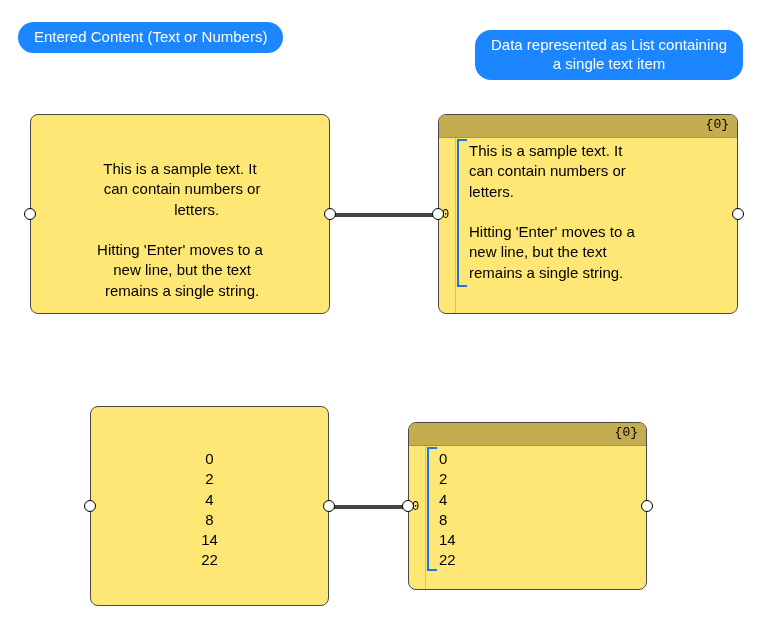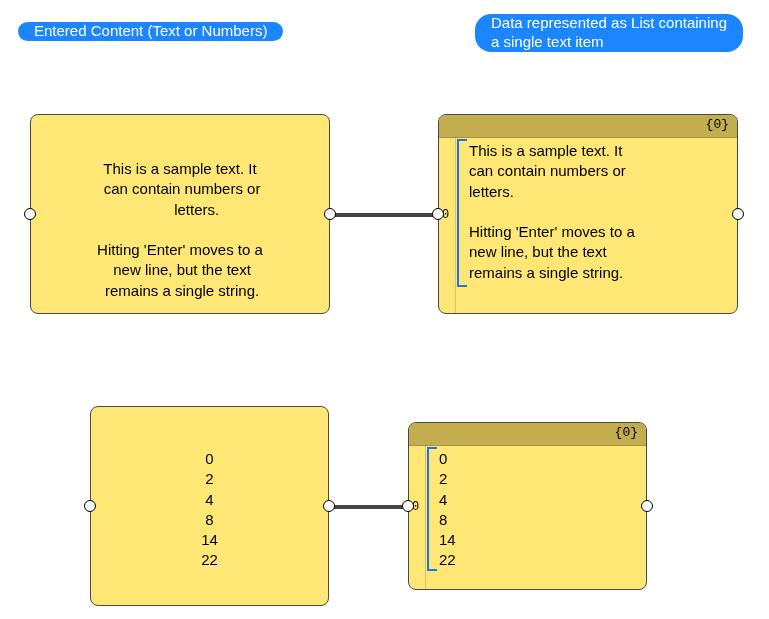--- a/index.html
+++ b/index.html
@@ -12,21 +12,22 @@
     position: relative;
     overflow: hidden;
   }
   .label-pill {
     position: absolute;
     background: #1b86ff;
     color: #ffffff;
     font-size: 15px;
     font-weight: 500;
     border-radius: 16px;
-    padding: 0 16px;
+    padding: 6px 16px;
+    text-align: center;
     line-height: 1.25;
     white-space: pre;
   }
   .panel {
     position: absolute;
     background: #ffe776;
     border: 1px solid #494949;
     border-radius: 8px;
     box-sizing: border-box;
     overflow: hidden;
@@ -96,21 +97,21 @@
     height: 4px;
     background: #444;
     border-radius: 2px;
   }
 </style>
 </head>
 <body>
 
 <div class="label-pill" style="left:18px; top:22px;">Entered Content (Text or Numbers)</div>
 
-<div class="label-pill" style="left:475px; top:14px;">Data represented as List containing
+<div class="label-pill" style="left:475px; top:30px;">Data represented as List containing
 a single text item</div>
 
 <div class="wire" style="left:330px; top:213px; width:110px;"></div>
 <div class="wire" style="left:330px; top:505px; width:80px;"></div>
 
 <div class="panel" style="left:30px; top:114px; width:300px; height:200px;">
   <div class="panel-text" style="position:absolute; left:0; right:0; top:44px; text-align:center;">This is a sample text. It
  can contain numbers or
         letters.
 

